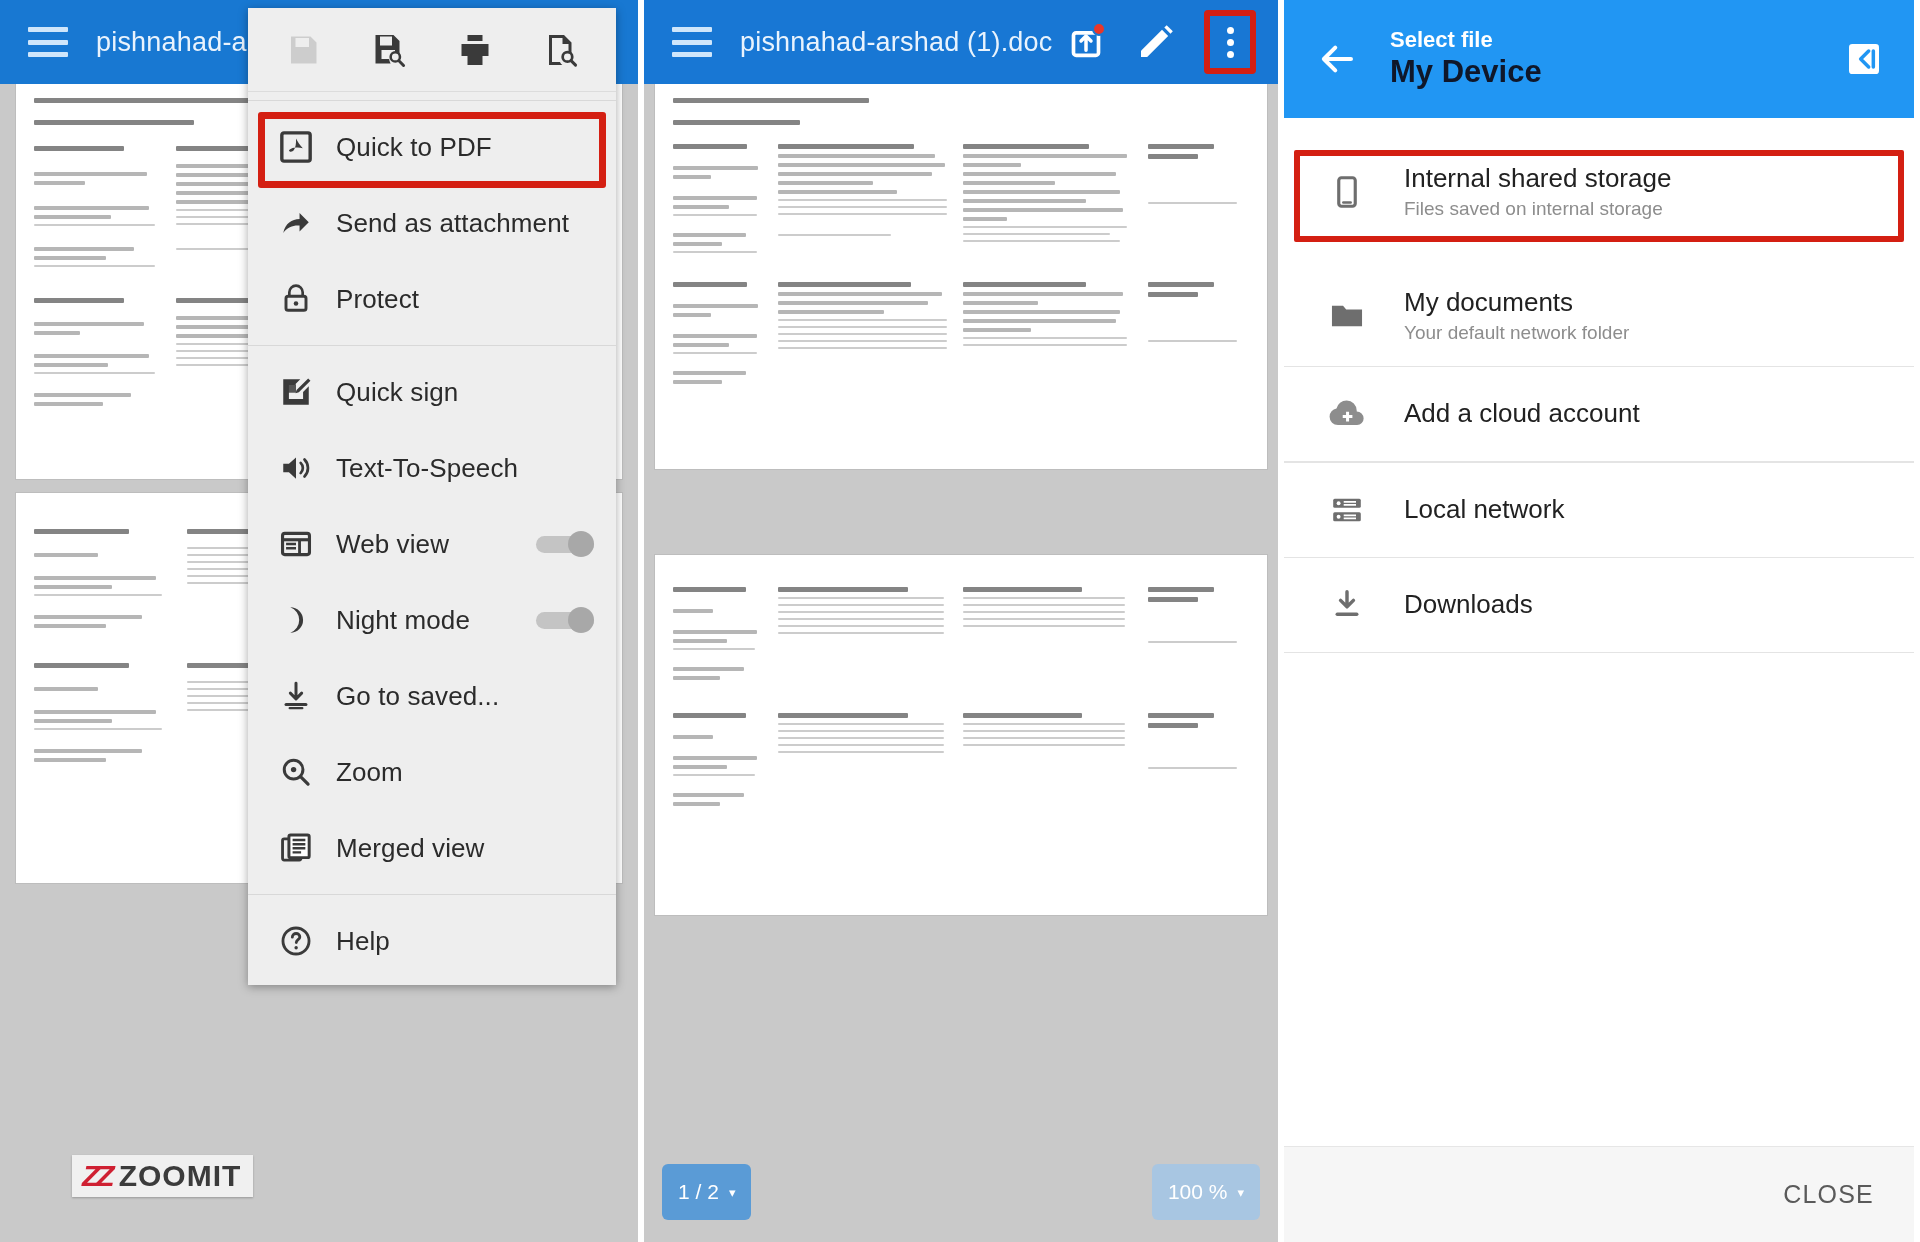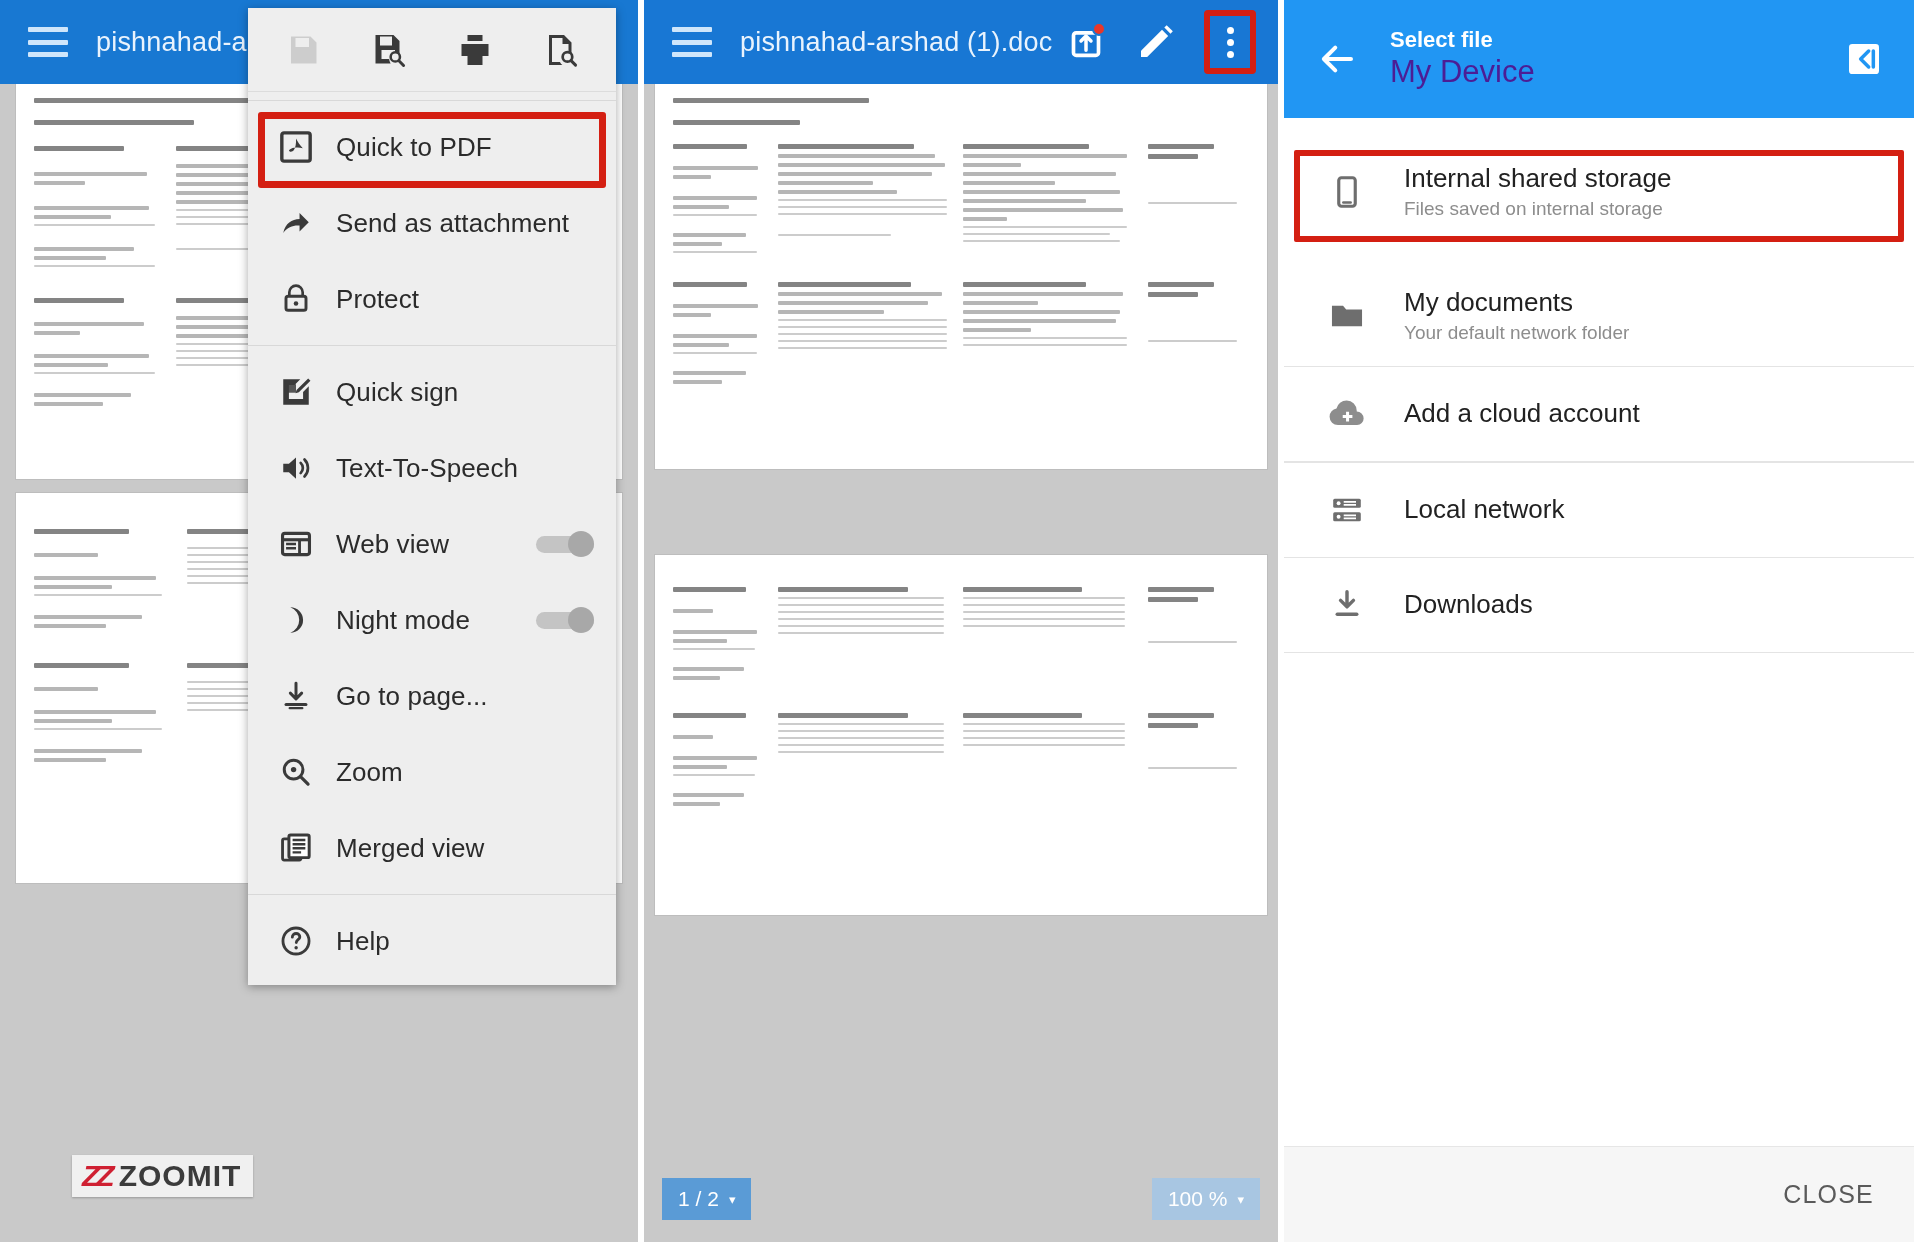--- a/index.html
+++ b/index.html
@@ -98,34 +98,34 @@
     background: #f0f0f0; display: flex; align-items: center; padding: 0 12px 0 6px;
     box-shadow: 0 1px 2px rgba(0,0,0,.25); z-index: 7;
   }
   .zoomit .zmark { font-size: 30px; font-weight: bold; font-style: italic;
     color: #cf2032; letter-spacing: -4px; padding: 0 8px 0 4px; }
   .zoomit .ztext { font-size: 30px; font-weight: bold; color: #3b3b3b; letter-spacing: 1px; }
 
   
   .bottom-chips { position: absolute; left: 0; right: 0; bottom: 22px;
       display: flex; justify-content: space-between; padding: 0 18px; z-index: 4; }
-  .chip { background: #5a9bd6; color: #ffffff; font-size: 21px; padding: 9px 16px;
-      display: flex; align-items: center; gap: 10px; border-radius: 0; margin-top: 15px; }
+  .chip { background: #5a9bd6; color: #ffffff; font-size: 21px; padding: 16px 16px;
+      display: flex; align-items: center; gap: 10px; border-radius: 6px; margin-top: 15px; }
   .chip.dim { background: #a8c6e2; }
   .chip .cv { font-size: 13px; }
 
   
   .picker-appbar {
     height: 118px; background: #2196f3; display: flex; align-items: center; padding: 0 26px;
   }
   .picker-back { width: 54px; flex: none; display: flex; align-items: center;
       justify-content: center; }
   .picker-titles { margin-left: 26px; flex: 1; }
   .picker-sub { color: #ffffff; font-size: 22px; font-weight: bold; line-height: 1.25; }
-  .picker-title { color: #4c1d95; font-size: 31px; font-weight: normal; line-height: 1.25; }
+  .picker-title { color: #0f172a; font-size: 31px; font-weight: bold; line-height: 1.25; }
   .picker-action { width: 48px; height: 48px; flex: none; display:flex; align-items:center;
       justify-content:center; }
 
   .picker-list { position: absolute; top: 118px; left: 0; right: 0; bottom: 96px;
       background: #ffffff; }
   .pick-row { display: flex; align-items: center; height: 94px; padding: 0 26px;
       position: relative; }
   .pick-row.tall { height: 100px; margin-top: 24px; }
   .pick-ico { width: 74px; flex: none; display: flex; align-items: center;
       justify-content: center; color: #6e6e6e; }
@@ -401,21 +401,21 @@
       </div>
 
       <div class="menu-item">
         <span class="mi-ico">
           <svg width="34" height="34" viewBox="0 0 24 24">
             <path d="M12 3v11m0 0l-4-4m4 4l4-4" fill="none" stroke="#3a3a3a" stroke-width="2.1" stroke-linecap="round" stroke-linejoin="round"></path>
             <path d="M5 18h14" stroke="#3a3a3a" stroke-width="2.2" stroke-linecap="round"></path>
             <path d="M7.5 20.6h9" stroke="#3a3a3a" stroke-width="1.5" stroke-linecap="round"></path>
           </svg>
         </span>
-        <span class="mi-label">Go to page...</span>
+        <span class="mi-label">Go to saved...</span>
       </div>
 
       <div class="menu-item">
         <span class="mi-ico">
           <svg width="34" height="34" viewBox="0 0 24 24">
             <circle cx="10.3" cy="10.3" r="6.6" fill="none" stroke="#3a3a3a" stroke-width="2.1"></circle>
             <circle cx="10.3" cy="10.3" r="1.9" fill="#3a3a3a"></circle>
             <path d="M15.2 15.2l5.3 5.3" stroke="#3a3a3a" stroke-width="2.3" stroke-linecap="round"></path>
           </svg>
         </span>

